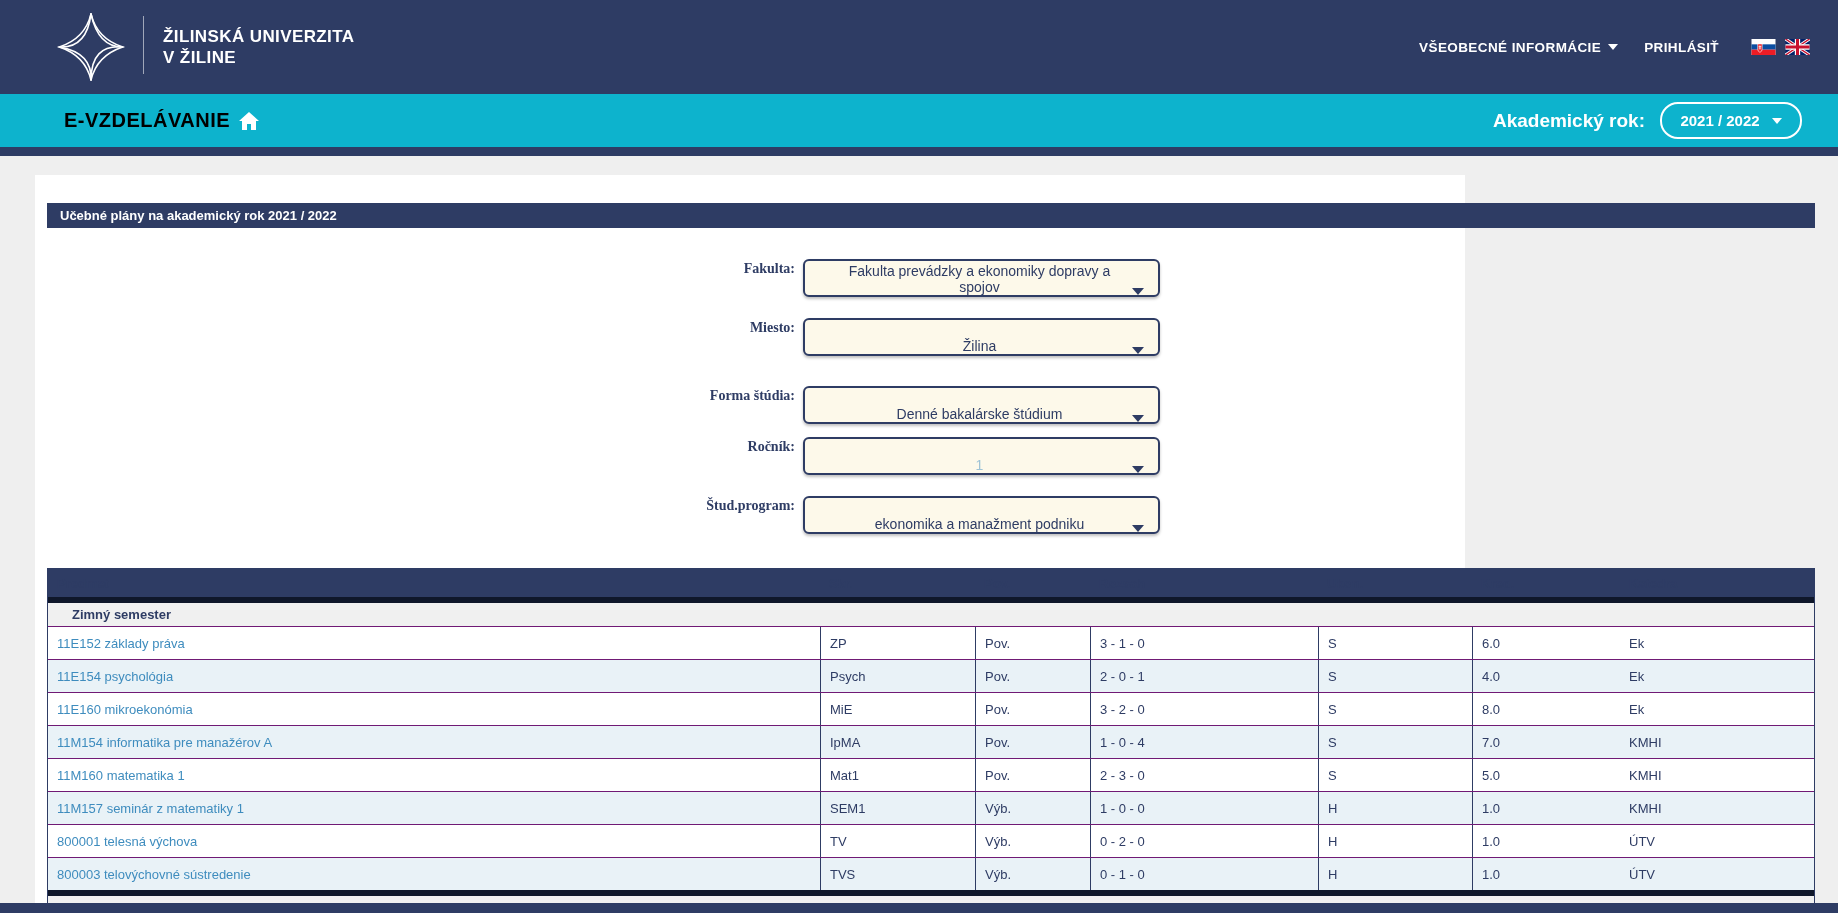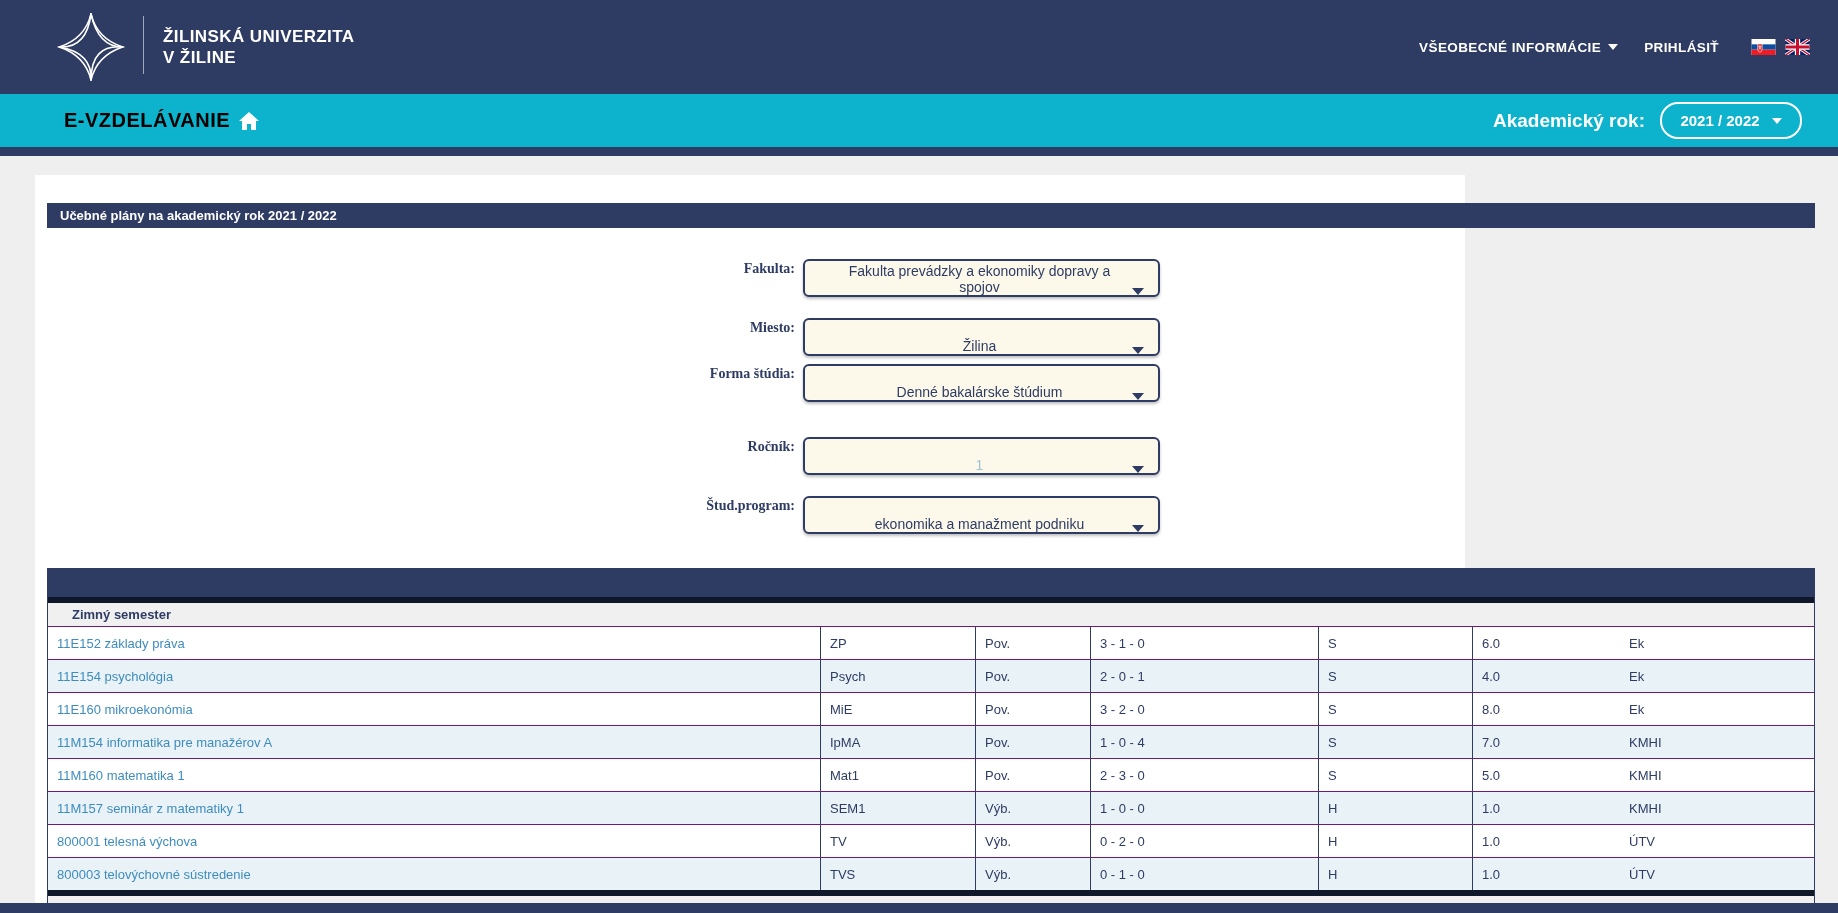--- a/index.html
+++ b/index.html
@@ -123,21 +123,21 @@
       <span class="caret-down-navy"></span>
     </div>
   </div>
   <div class="filter-row" style="top:134px;">
     <div class="filter-label">Miesto:</div>
     <div class="filter-select">
       <span class="filter-value">Žilina</span>
       <span class="caret-down-navy"></span>
     </div>
   </div>
-  <div class="filter-row" style="top:180px;">
+  <div class="filter-row" style="top:202px;">
     <div class="filter-label">Forma štúdia:</div>
     <div class="filter-select">
       <span class="filter-value">Denné bakalárske štúdium</span>
       <span class="caret-down-navy"></span>
     </div>
   </div>
   <div class="filter-row" style="top:253px;">
     <div class="filter-label">Ročník:</div>
     <div class="filter-select">
       <span class="filter-value muted">1</span>

